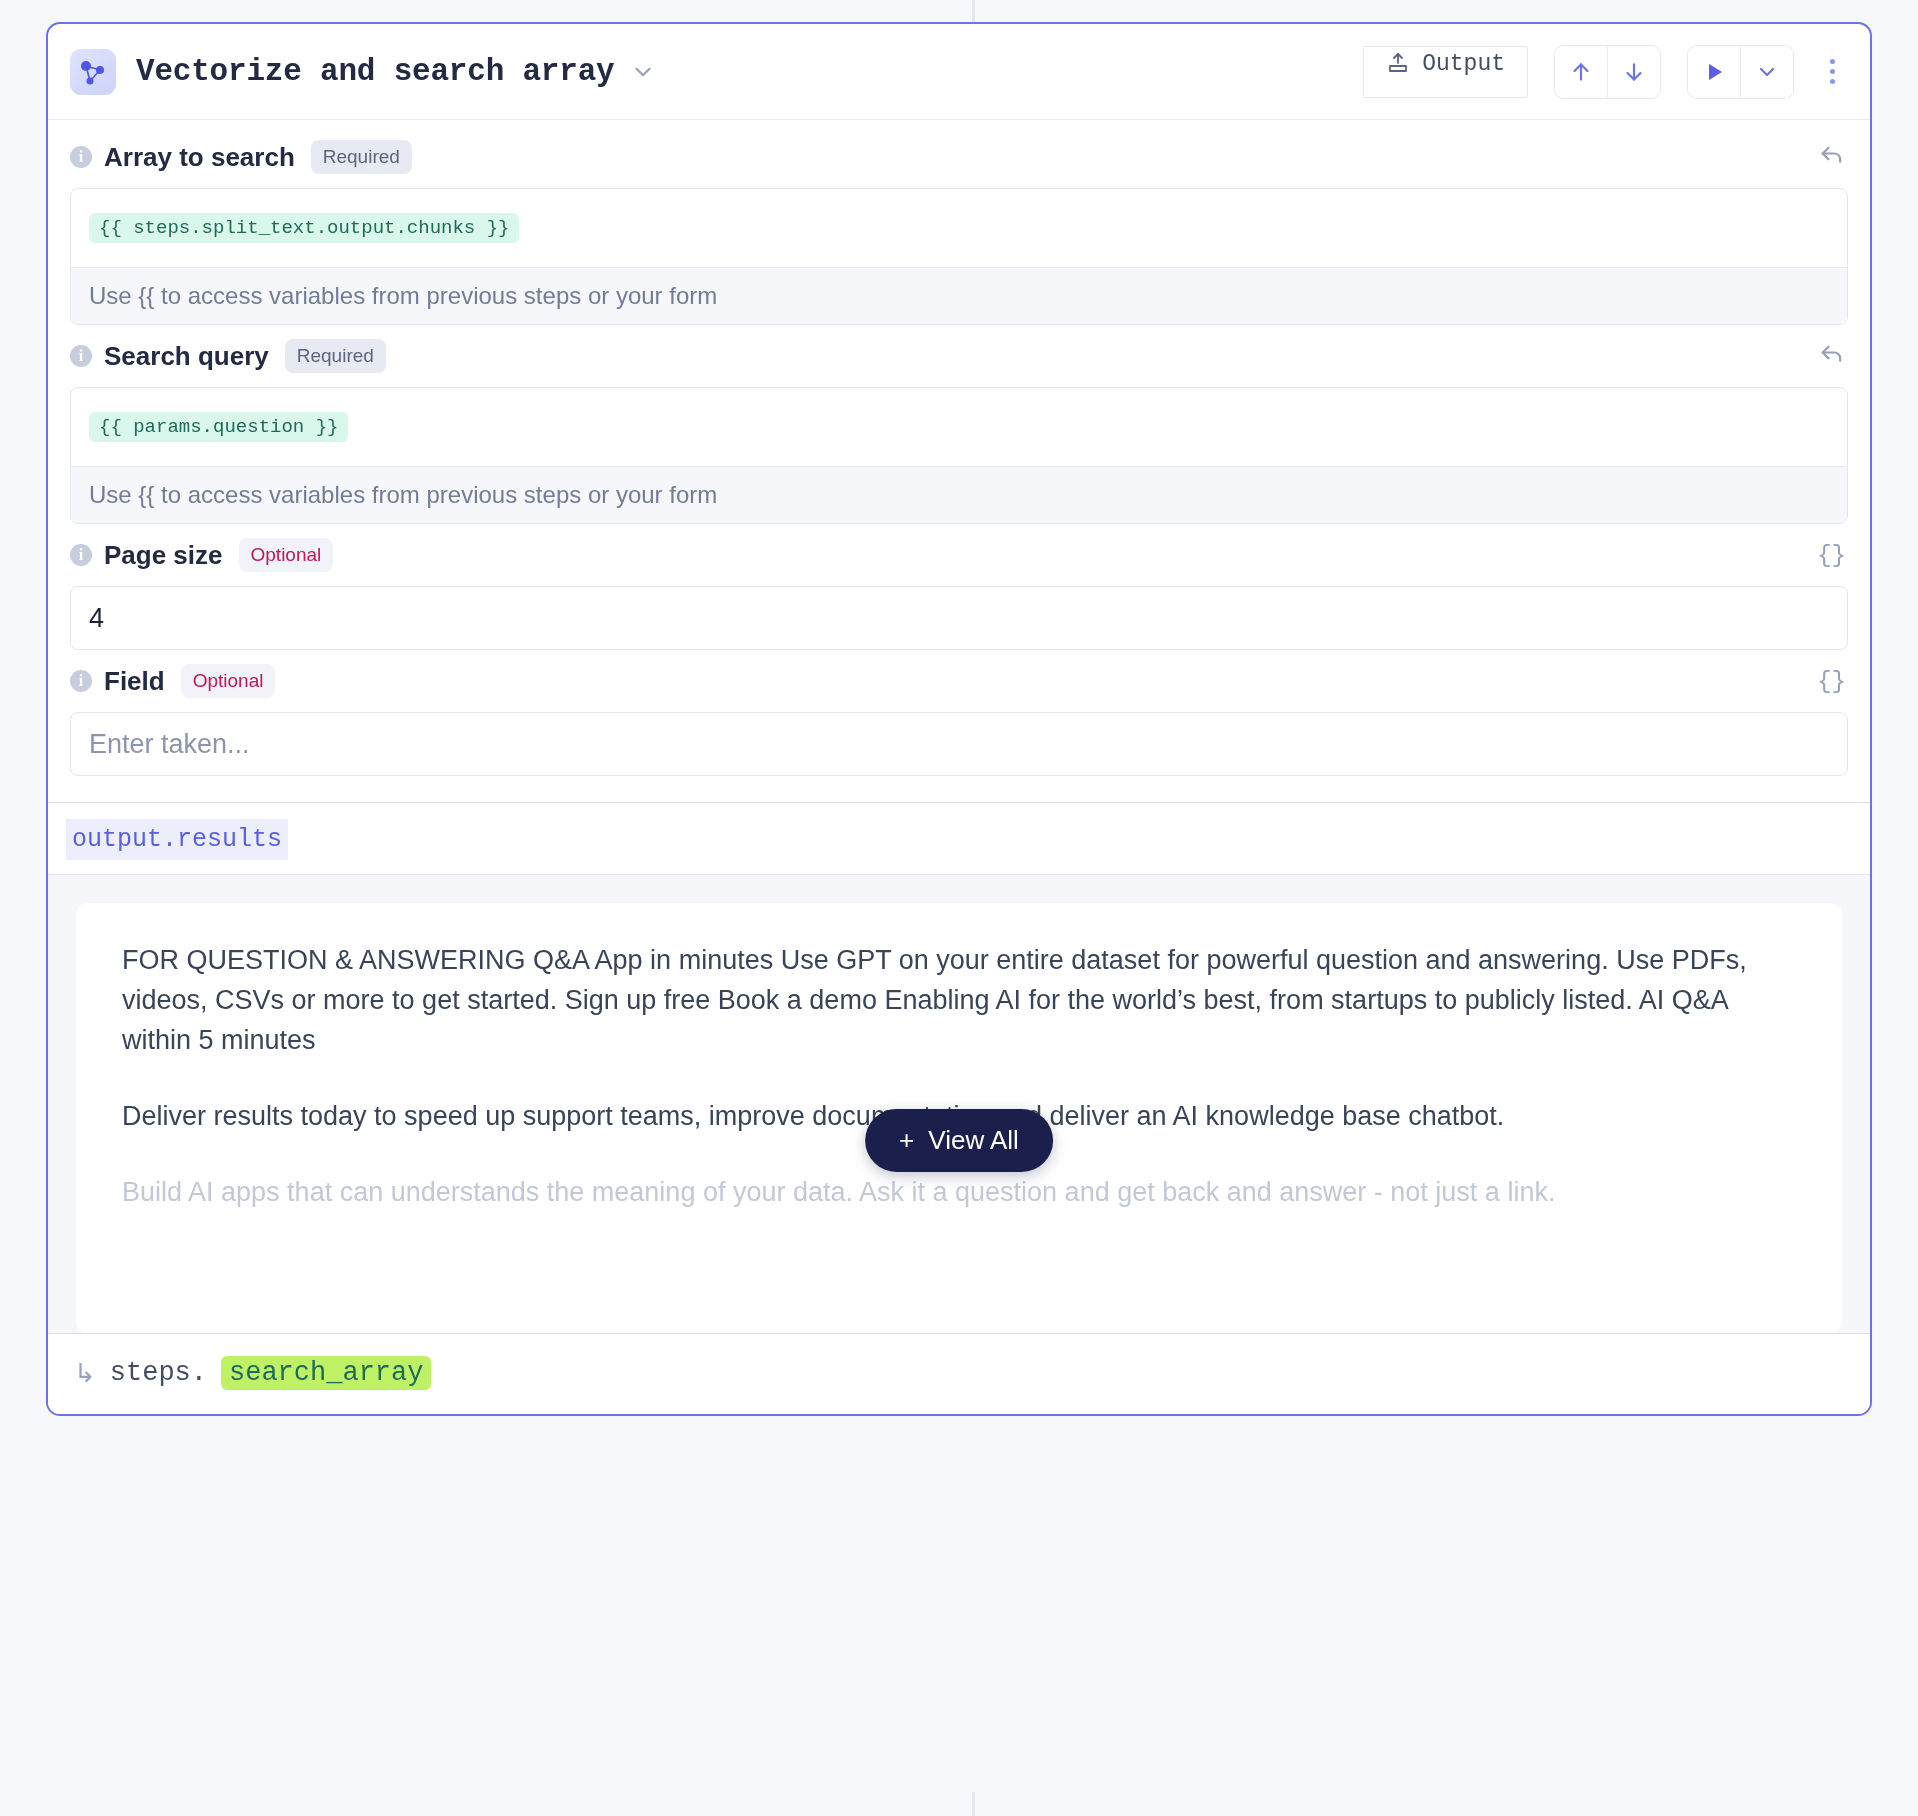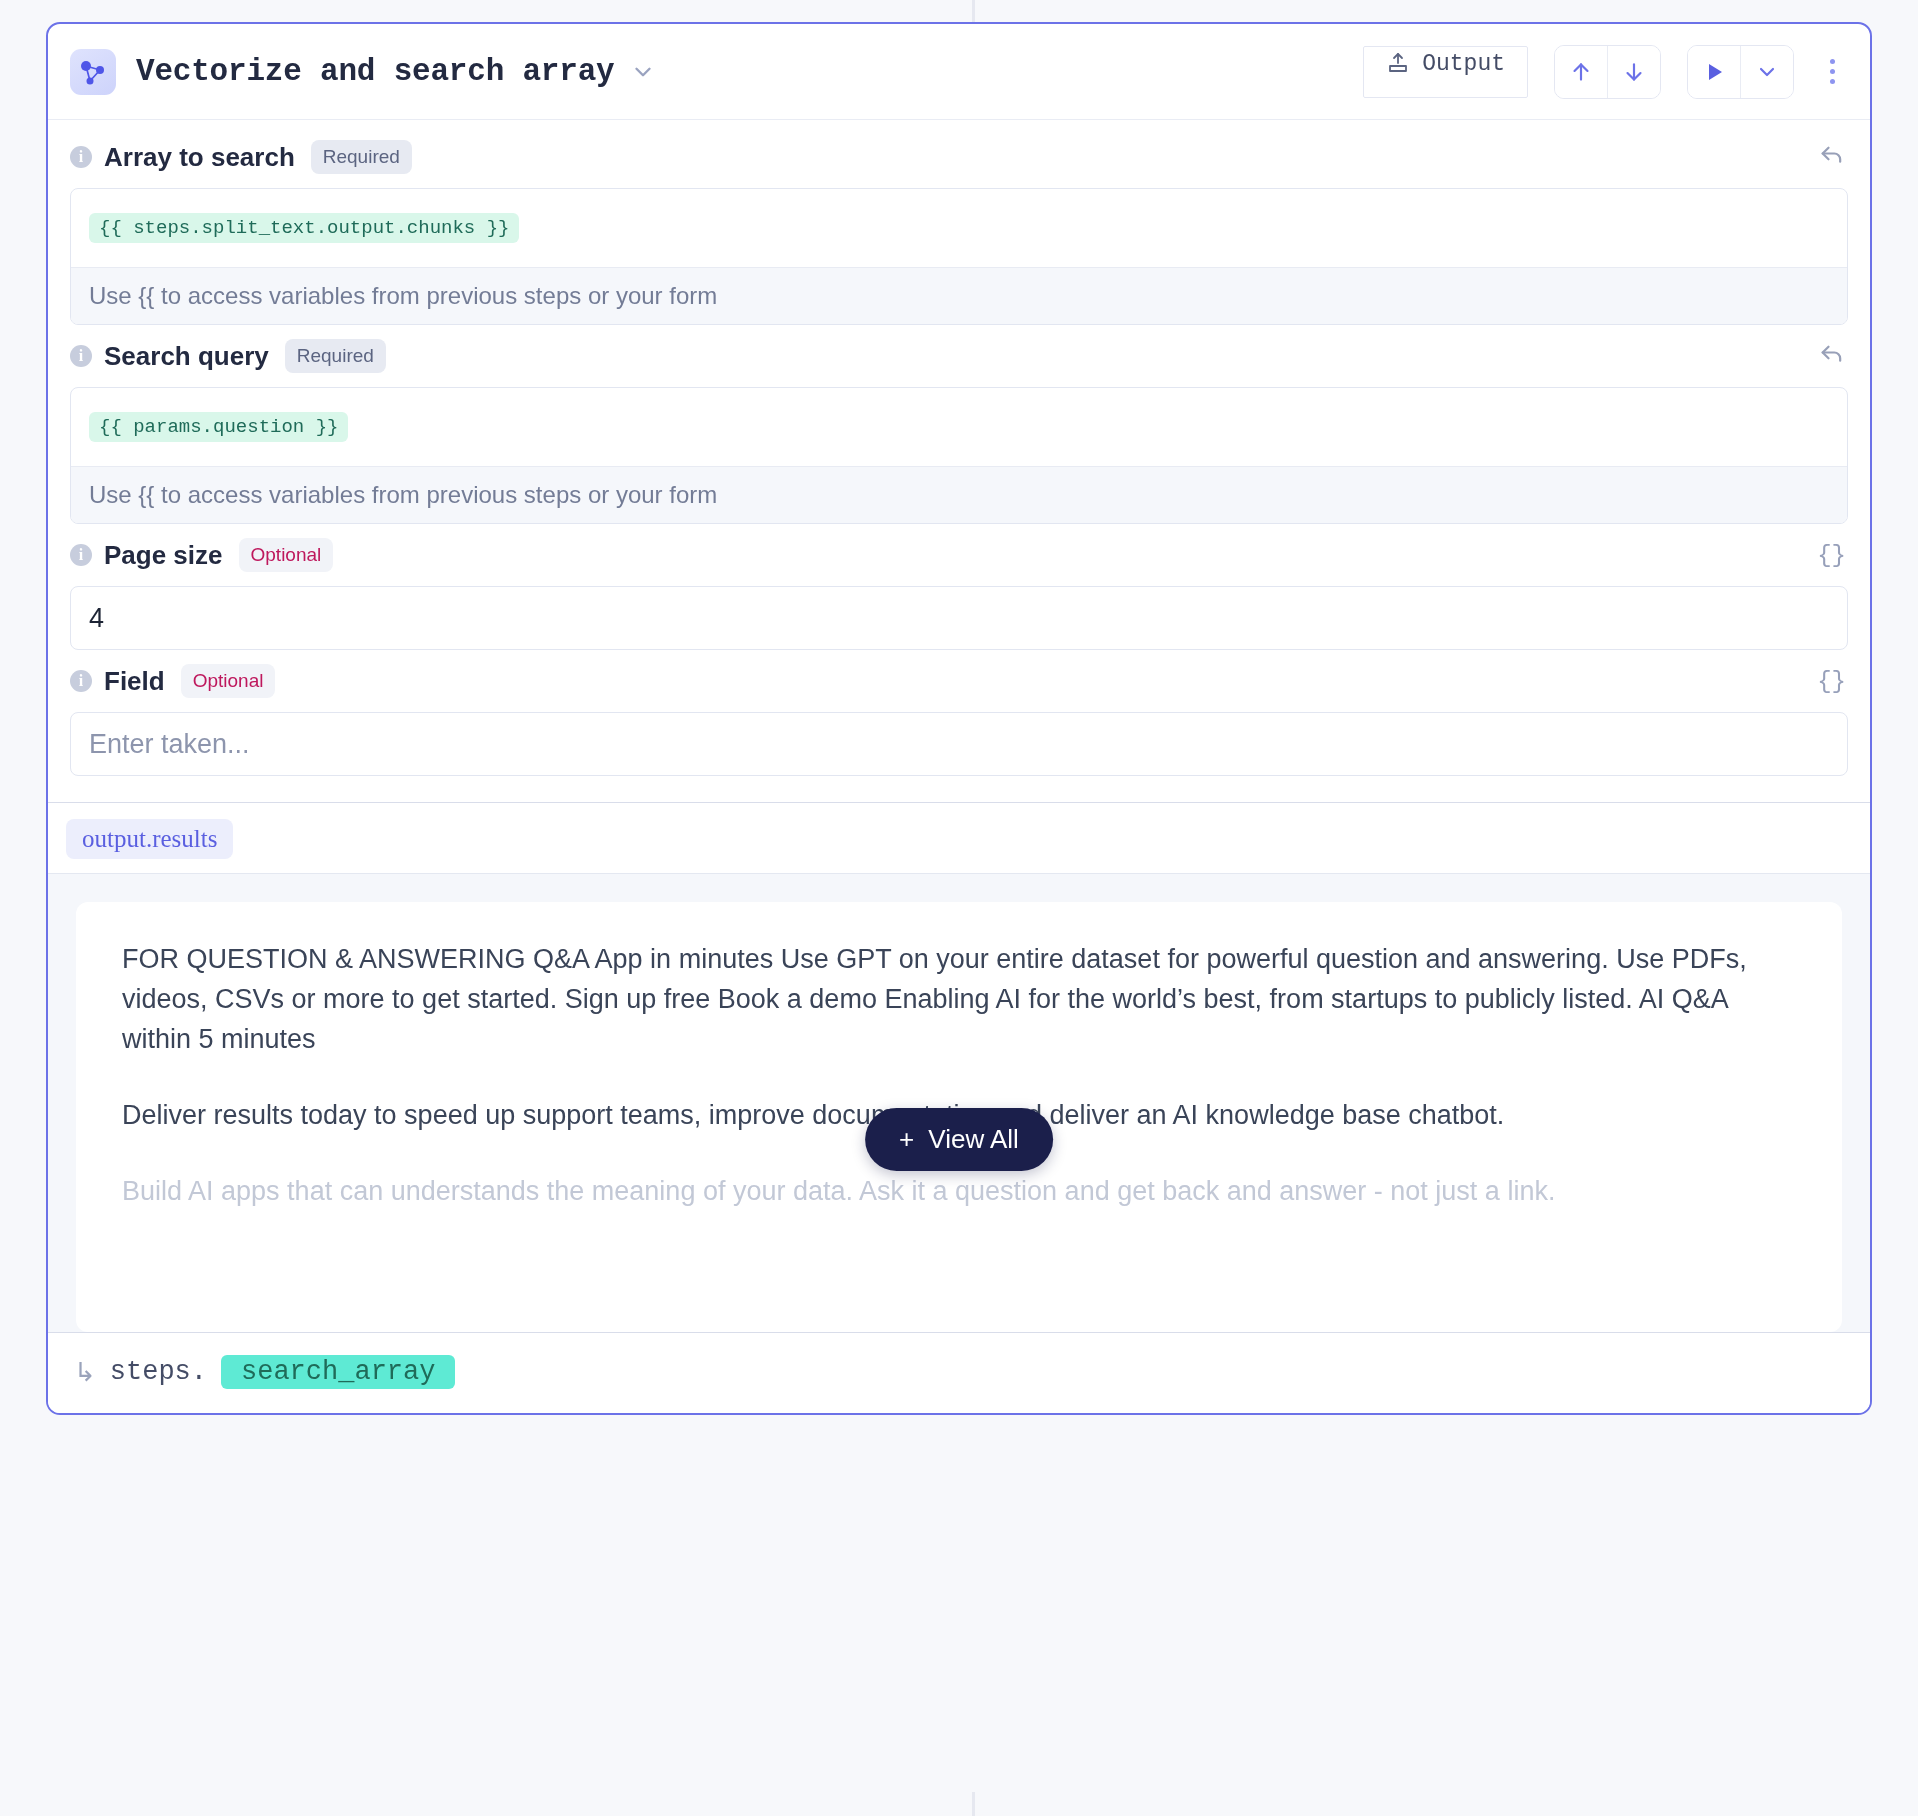--- a/index.html
+++ b/index.html
@@ -185,26 +185,26 @@
   .text-input.placeholder { color: #8d95ad; }
 
   
   .output-wrap { border-top: 1px solid #d9ddea; }
   .out-key-row {
     padding: 16px 22px 14px 18px;
     background: #fff;
   }
   .out-key {
     display: inline-block;
-    font-family: Liberation Serif, serif;
+    font-family: Liberation Mono, monospace;
     font-size: 25px;
     color: #5a5fe0;
     background: #eceefc;
-    border-radius: 8px;
-    padding: 6px 16px;
+    border-radius: 0;
+    padding: 6px 6px;
   }
   .out-body {
     background: #f5f7fb;
     border-top: 1px solid #e4e8f1;
     padding: 28px 28px 0 28px;
   }
   .result-card {
     background: #fff;
     border-radius: 12px;
     padding: 38px 46px 30px 46px;
@@ -261,23 +261,23 @@
   .ref-arrow { color: #9aa3bb; font-size: 26px; }
   .ref-text {
     font-family: "Liberation Mono", monospace;
     font-size: 27px;
     color: #444c66;
   }
   .ref-name {
     font-family: "Liberation Mono", monospace;
     font-size: 27px;
     color: #1f6b59;
-    background: #5eead4;
+    background: #bef264;
     border-radius: 6px;
-    padding: 2px 20px;
+    padding: 2px 8px;
   }
 </style>
 </head>
 <body>
 
 <div class="connector top"></div>
 <div class="connector bottom"></div>
 
 <div class="step-card">
 

